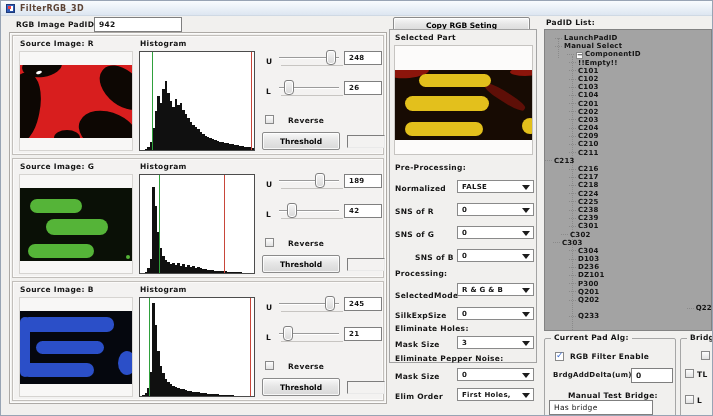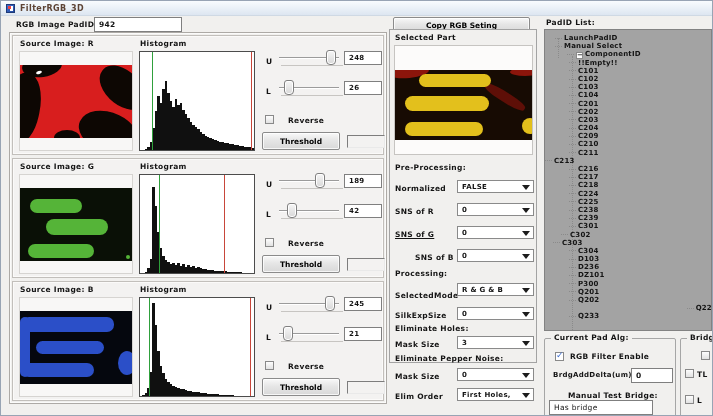--- a/index.html
+++ b/index.html
@@ -388,21 +388,21 @@
         <span>FALSE</span>
         <span class="arr"></span>
       </div>
 
     <span class="lbl mrow-label" style="top:177px;">SNS of R</span>
     <div class="combo mcombo" style="top:173px;">
         <span>0</span>
         <span class="arr"></span>
       </div>
 
-    <span class="lbl mrow-label" style="top:200px;text-decoration:underline;">SNS of G</span>
+    <span class="lbl mrow-label" style="top:200px;">SNS of G</span>
     <div class="combo mcombo" style="top:196px;">
         <span>0</span>
         <span class="arr"></span>
       </div>
 
     <span class="lbl mrow-label" style="top:223px;padding-left:20px;">SNS of B</span>
     <div class="combo mcombo" style="top:219px;">
         <span>0</span>
         <span class="arr"></span>
       </div>

